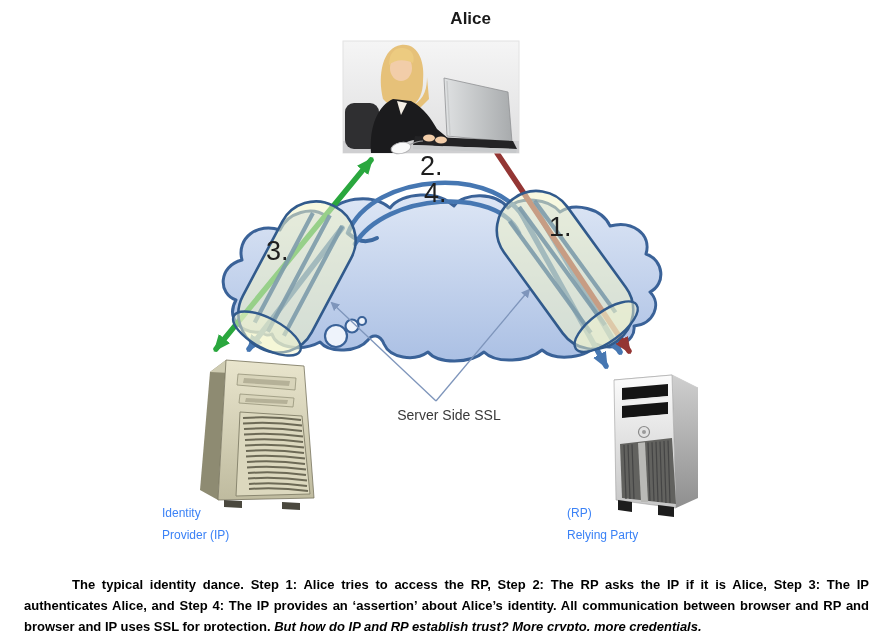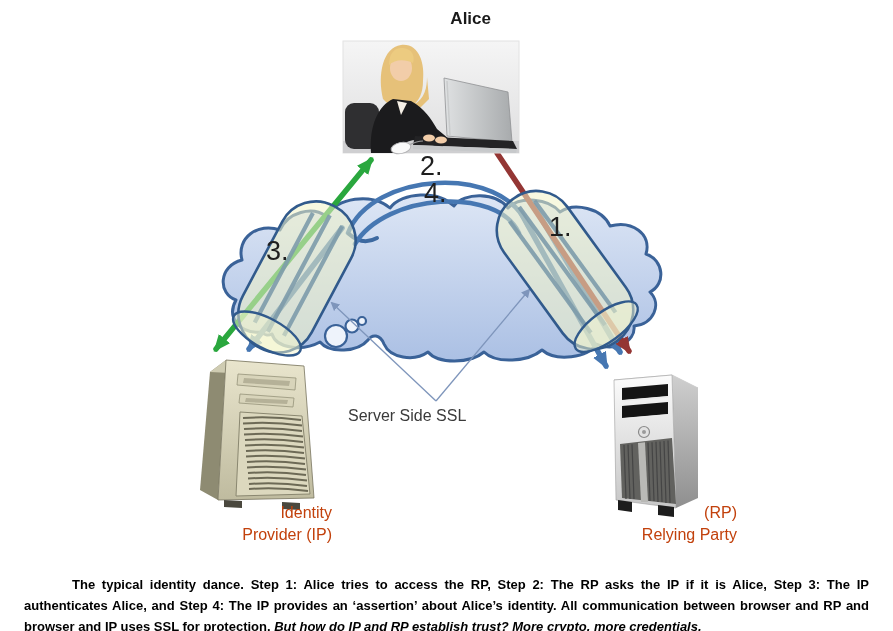--- a/index.html
+++ b/index.html
@@ -6,22 +6,22 @@
   .stage{position:relative;width:893px;height:631px;background:#ffffff;overflow:hidden;
          font-family:"Liberation Sans",sans-serif;}
   .stage svg.diagram{position:absolute;left:0;top:0;}
   .overlay{position:absolute;color:#1a1a1a;}
   .title{left:331px;top:9px;width:160px;text-align:right;font-size:17px;font-weight:700;}
   .stepnum{font-size:27px;line-height:1;color:#1f1f1f;font-weight:400;}
   .s2{left:420px;top:153px;}
   .s4{left:424px;top:180px;}
   .s1{left:549px;top:214px;}
   .s3{left:266px;top:238px;}
-  .ssl-label{left:348px;top:407px;width:170px;text-align:left;font-size:16px;color:#3a3a3a;}
-  .srv-label{width:170px;text-align:right;font-size:16px;line-height:22px;color:#c2410c;}
+  .ssl-label{left:364px;top:407px;width:170px;text-align:center;font-size:14px;color:#3a3a3a;}
+  .srv-label{width:170px;text-align:left;font-size:12px;line-height:22px;color:#3b82f6;}
   .ip-label{left:162px;top:502px;}
   .rp-label{left:567px;top:502px;}
   .caption{left:24px;top:561px;width:845px;font-size:13px;line-height:21px;font-weight:700;
            color:#000;text-align:justify;text-indent:48px;}
   .caption em{font-style:italic;font-weight:700;}
 </style>
 </head>
 <body>
 
 <div class="stage">

